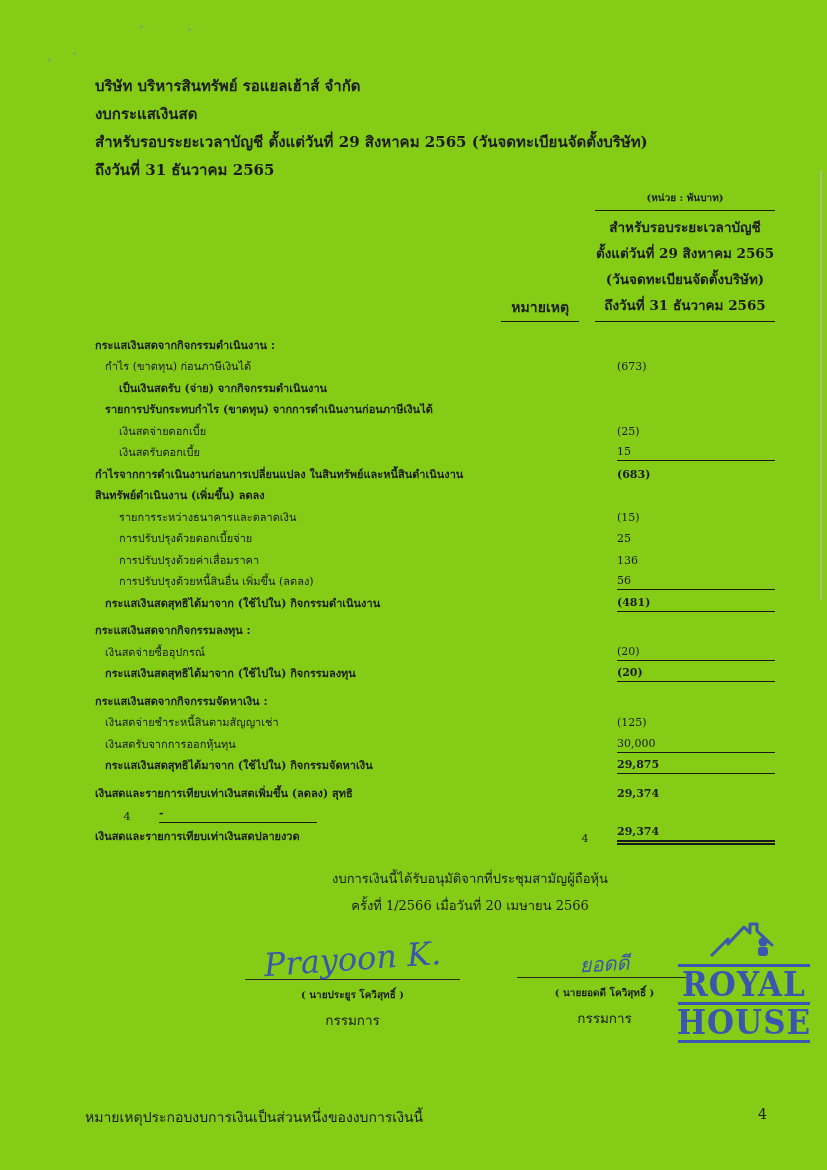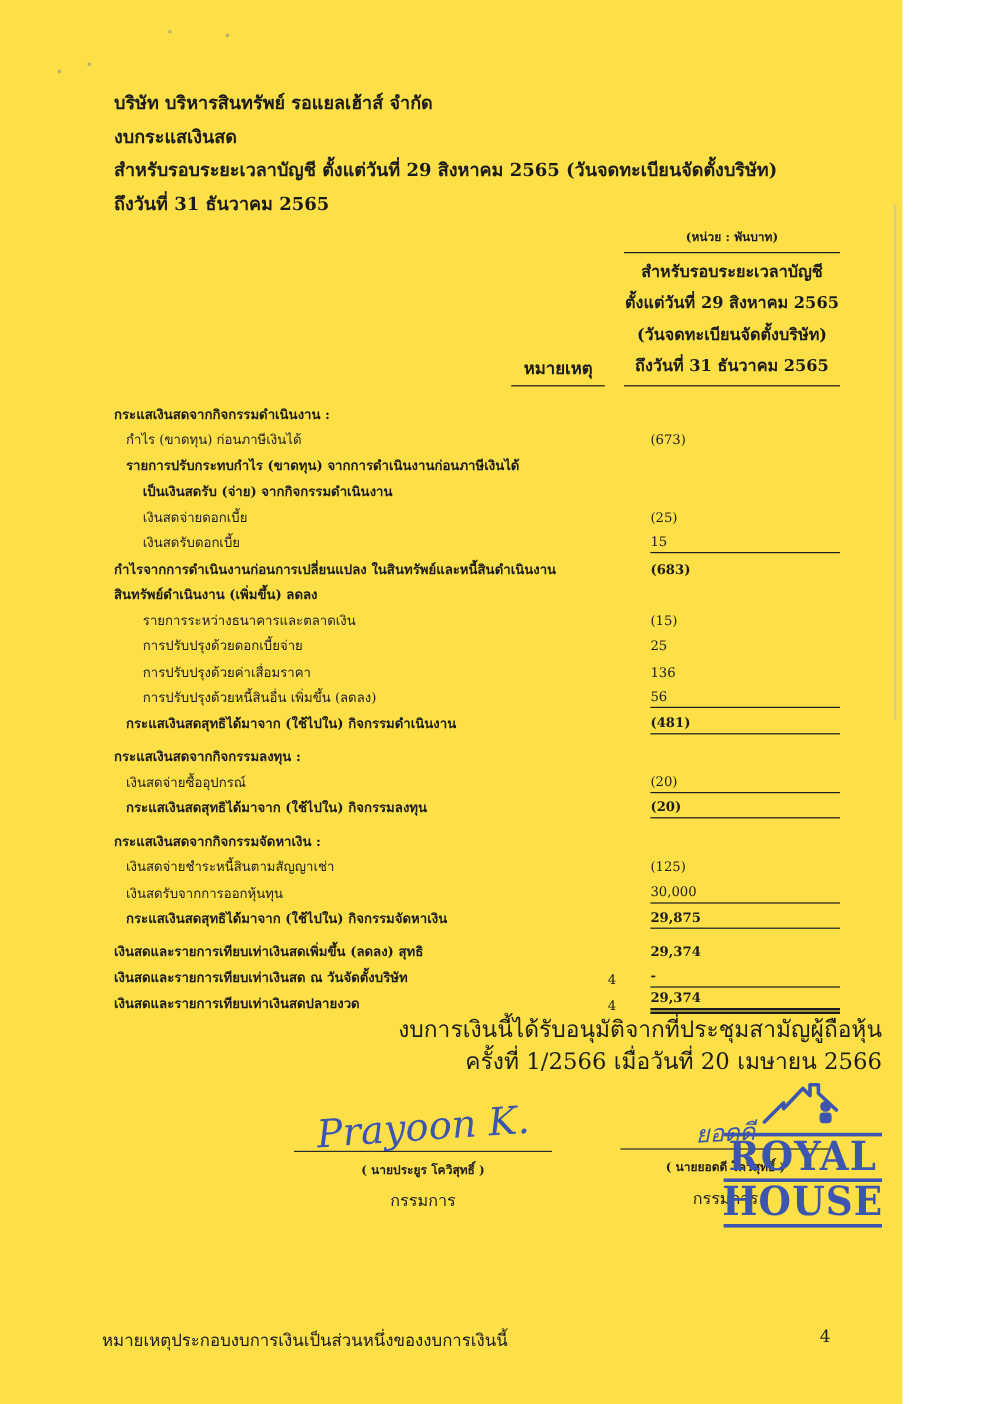--- a/index.html
+++ b/index.html
@@ -2,21 +2,21 @@
 <html><head>
 <meta charset="utf-8">
 <style>
   * { box-sizing: border-box; margin: 0; padding: 0; }
   html,body { width: 827px; height: 1170px; }
   body {
     font-family: "DejaVu Serif", "DejaVu Sans", serif;
     background: #ffffff;
     color: #1b1b1b;
   }
-  .page { position: relative; width: 752px; height: 1170px; background: #fde047; overflow: hidden; }
+  .page { position: relative; width: 827px; height: 1170px; background: #84cc16; overflow: hidden; }
   .content { padding: 72px 52px 0 95px; }
 
   
   .h-line { font-weight: bold; font-size: 15px; line-height: 28px; }
 
   
   .col-head { margin-top: 6px; }
   .unit-row { display: flex; justify-content: flex-end; }
   .unit-label { width: 180px; text-align: center; font-weight: bold; font-size: 10px; padding-bottom: 5px; }
   .period-row { display: flex; justify-content: flex-end; align-items: flex-end; }
@@ -30,21 +30,21 @@
   .srow.gap { margin-top: 6px; }
   .srow.b { font-weight: bold; }
   .lab { flex: 1; line-height: 1.35; }
   .ind0 { padding-left: 0; } .ind1 { padding-left: 10px; } .ind2 { padding-left: 24px; }
   .note { width: 64px; text-align: center; font-weight: normal; }
   .val { width: 158px; text-align: left; padding: 0 2px 2px 0; }
   .u-single { border-bottom: 1.6px solid #1b1b1b; }
   .u-double { border-bottom: 5px double #1b1b1b; }
 
   
-  .approval { text-align: right; transform: translateX(35px); font-size: 19px; line-height: 27px; }
+  .approval { margin-top: 20px; text-align: center; transform: translateX(35px); font-size: 13px; line-height: 27px; }
 
   
   .sig-area { position: relative; height: 175px; margin-top: 4px; }
   .sig-block { position: absolute; text-align: center; }
   .sig-left  { left: 150px; top: 14px; width: 215px; }
   .sig-right { left: 422px; top: 26px; width: 175px; }
   .sig-script { color: #3c55ae; font-style: italic; font-family: "DejaVu Serif", serif; }
   .sig-script-left  { font-size: 32px; height: 44px; line-height: 44px; transform: rotate(-4deg); }
   .sig-script-right { font-size: 20px; height: 30px; line-height: 30px; transform: rotate(-3deg); }
   .sig-line { border-bottom: 1.5px solid #2a2a2a; margin-top: -2px; }
@@ -103,26 +103,26 @@
           <div class="lab ind0">กระแสเงินสดจากกิจกรรมดำเนินงาน :</div>
           <div class="note"></div>
           <div class="val"></div>
         </div>
         <div class="srow">
           <div class="lab ind1">กำไร (ขาดทุน) ก่อนภาษีเงินได้</div>
           <div class="note"></div>
           <div class="val">(673)</div>
         </div>
         <div class="srow b">
+          <div class="lab ind2">เป็นเงินสดรับ (จ่าย) จากกิจกรรมดำเนินงาน</div>
+          <div class="note"></div>
+          <div class="val"></div>
+        </div>
+        <div class="srow b">
           <div class="lab ind1">รายการปรับกระทบกำไร (ขาดทุน) จากการดำเนินงานก่อนภาษีเงินได้</div>
-          <div class="note"></div>
-          <div class="val"></div>
-        </div>
-        <div class="srow b">
-          <div class="lab ind2">เป็นเงินสดรับ (จ่าย) จากกิจกรรมดำเนินงาน</div>
           <div class="note"></div>
           <div class="val"></div>
         </div>
         <div class="srow">
           <div class="lab ind2">เงินสดจ่ายดอกเบี้ย</div>
           <div class="note"></div>
           <div class="val">(25)</div>
         </div>
         <div class="srow">
           <div class="lab ind2">เงินสดรับดอกเบี้ย</div>
@@ -198,21 +198,20 @@
           <div class="lab ind1">กระแสเงินสดสุทธิได้มาจาก (ใช้ไปใน) กิจกรรมจัดหาเงิน</div>
           <div class="note"></div>
           <div class="val u-single">29,875</div>
         </div>
         <div class="srow b gap">
           <div class="lab ind0">เงินสดและรายการเทียบเท่าเงินสดเพิ่มขึ้น (ลดลง) สุทธิ</div>
           <div class="note"></div>
           <div class="val">29,374</div>
         </div>
         <div class="srow b">
-          <div class="lab ind0">เงินสดและรายการเทียบเท่าเงินสด ณ วันจัดตั้งบริษัท</div>
           <div class="note">4</div>
           <div class="val u-single">-</div>
         </div>
         <div class="srow b">
           <div class="lab ind0">เงินสดและรายการเทียบเท่าเงินสดปลายงวด</div>
           <div class="note">4</div>
           <div class="val u-double">29,374</div>
         </div>
       </div>
 

